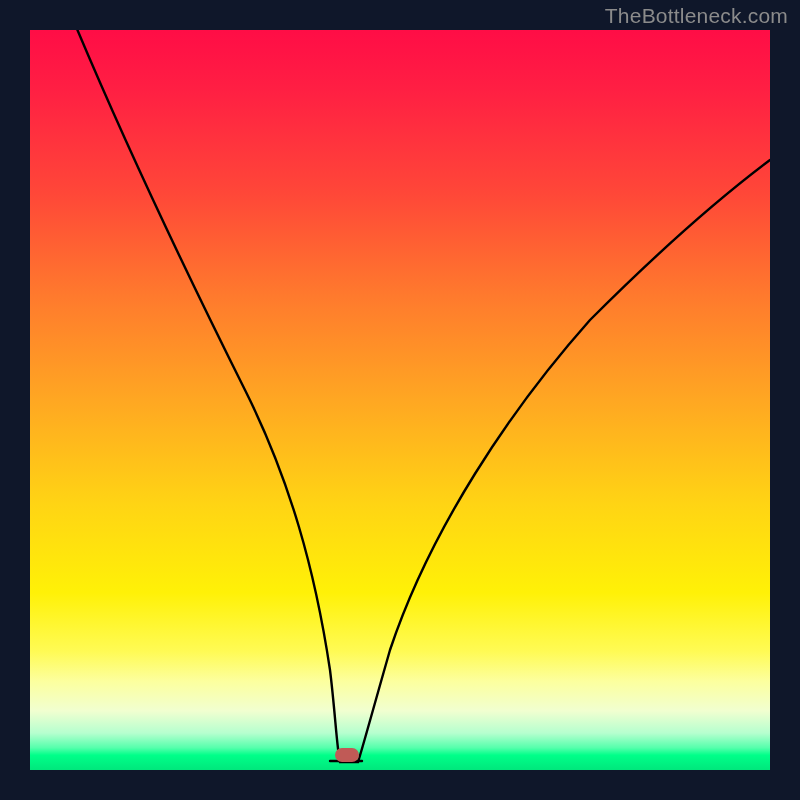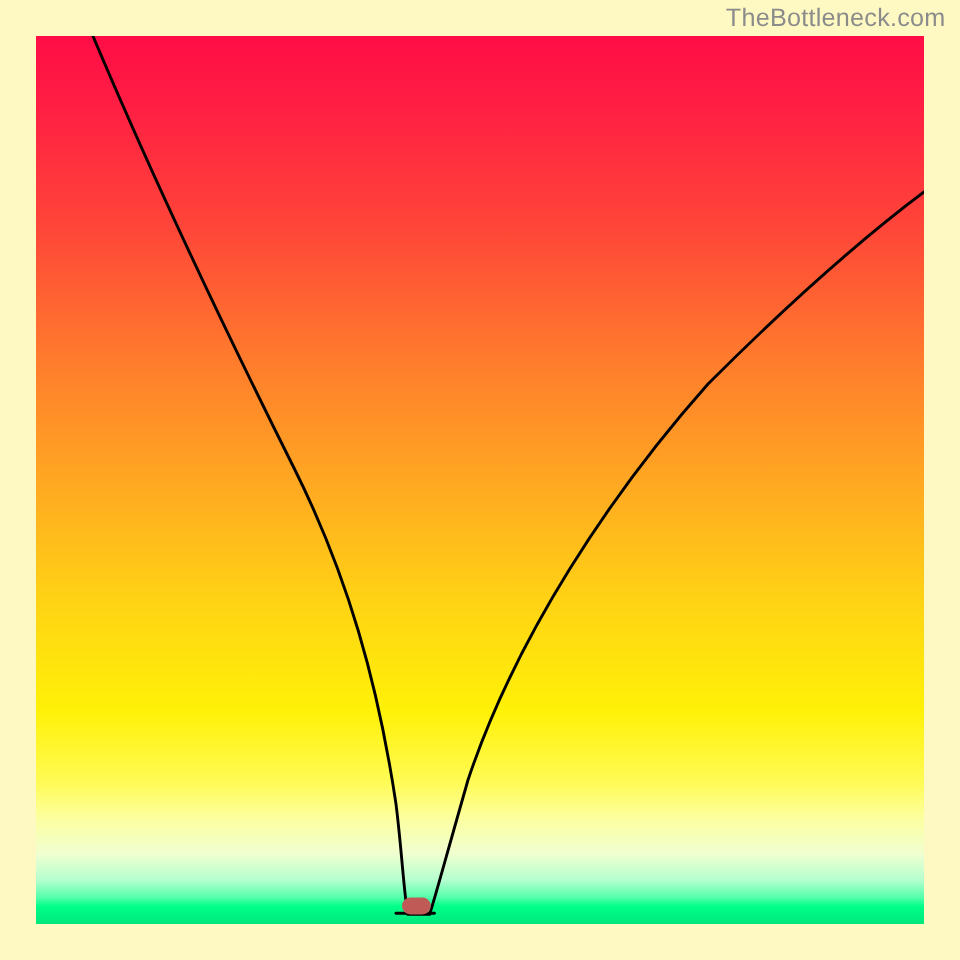--- a/index.html
+++ b/index.html
@@ -10,21 +10,21 @@
     background: #000;
     overflow: hidden;
     font-family: Arial, Helvetica, sans-serif;
   }
   .frame {
     position: absolute;
     left: 0;
     top: 0;
     width: 800px;
     height: 800px;
-    background: #fef9c3;
+    background: #0f172a;
     text-align: right;
   }
   .plot-area {
     position: absolute;
     left: 30px;
     top: 30px;
     width: 740px;
     height: 740px;
     
     background: linear-gradient(to bottom,

